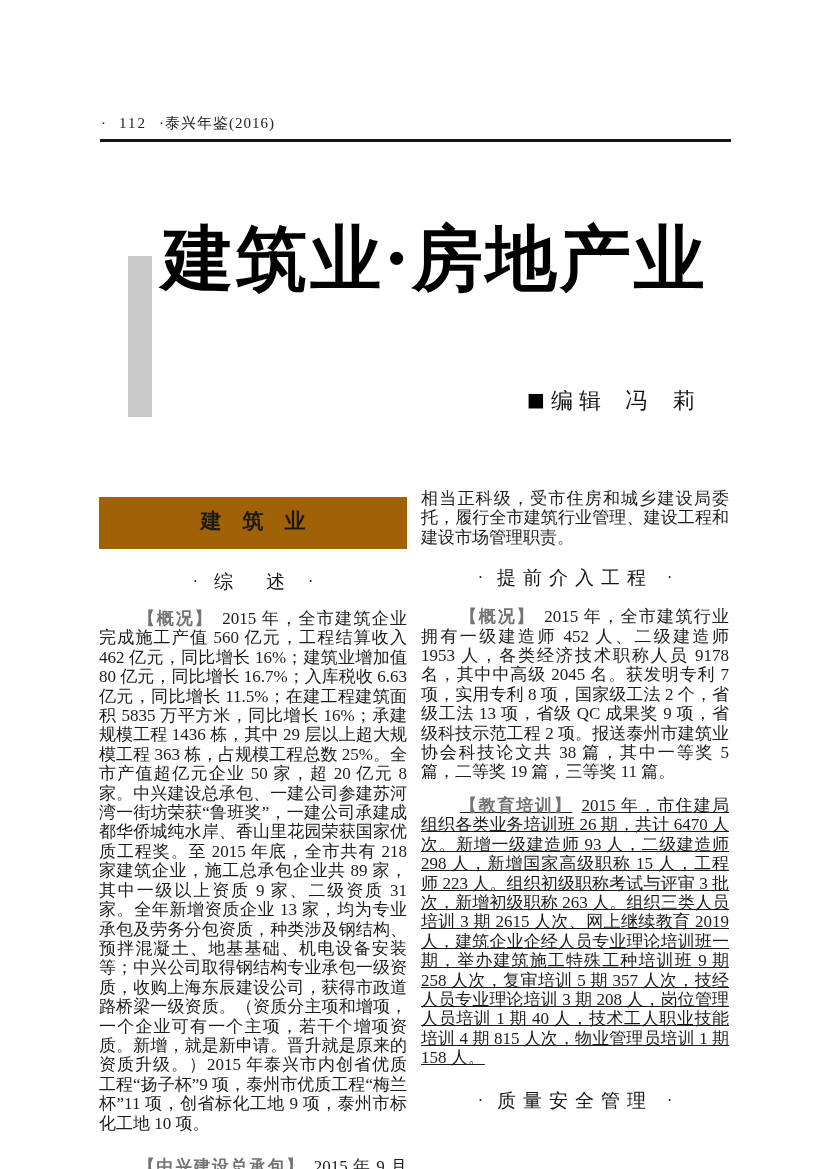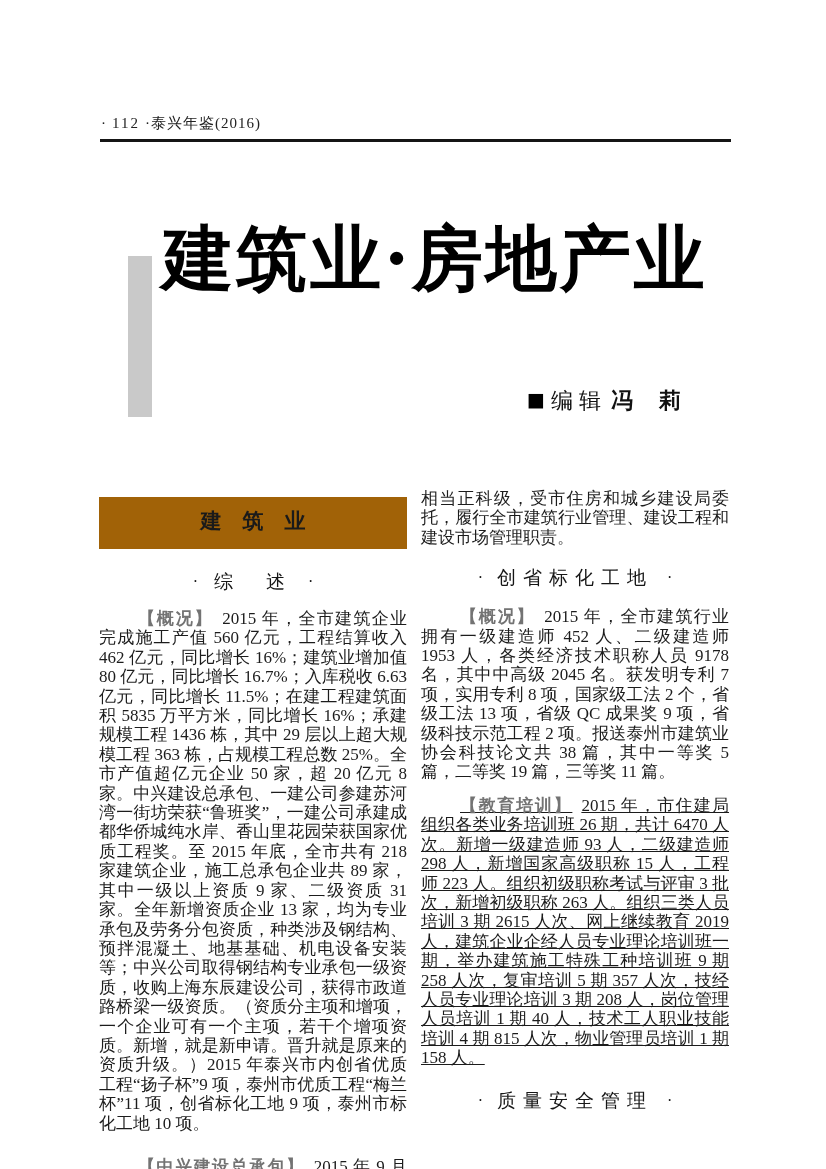--- a/index.html
+++ b/index.html
@@ -13,21 +13,21 @@
     color: #1c1c1c;
   }
 
   
   .running-header {
     position: absolute;
     left: 101px; top: 114px; width: 630px;
     font-size: 15px; letter-spacing: 1px; color: #222;
     font-family: "Liberation Serif", serif;
   }
-  .running-header .pgnum { letter-spacing: 2px; margin: 0 5px; }
+  .running-header .pgnum { letter-spacing: 2px; margin: 0 12px; }
   .header-rule {
     position: absolute;
     left: 100px; top: 139px; width: 631px; height: 3px;
     background: #151515;
   }
 
   
   .accent-bar {
     position: absolute;
     left: 128px; top: 256px; width: 24px; height: 161px;
@@ -47,21 +47,21 @@
     left: 527px; top: 386px;
     font-size: 22px; color: #111;
     font-family: "Liberation Serif", serif;
     white-space: nowrap;
   }
   .editor-credit .marker {
     font-size: 19px; margin-right: 6px; vertical-align: 2px; color: #000;
     font-family: "DejaVu Sans", sans-serif;
   }
   .editor-credit .ed-label { letter-spacing: 6px; }
-  .editor-credit .ed-name { margin-left: 4px; letter-spacing: 2px; font-weight: bold; }
+  .editor-credit .ed-name { margin-left: 18px; letter-spacing: 2px; }
 
   
   .col { position: absolute; width: 308px; }
   .col-left  { left: 99px;  top: 497px; }
   .col-right { left: 421px; top: 489px; }
 
   .section-banner {
     height: 52px; line-height: 52px;
     background: #a16207;
     text-align: center;
@@ -133,21 +133,21 @@
     </p>
   </div>
 
   <div class="col col-right">
     <p class="par">
       <span class="par-text">相当正科级，受市住房和城乡建设局委托，履行全市建筑行业管理、建设工程和建设市场管理职责。</span>
     </p>
 
     <div class="sec-heading first">
       <span class="hd-dot">·</span>
-      <span class="hd-text">创省标化工地</span>
+      <span class="hd-text">提前介入工程</span>
       <span class="hd-dot">·</span>
     </div>
 
     <p class="par">
       <span class="par-tag">【概况】</span><span class="par-text">2015 年，全市建筑行业拥有一级建造师 452 人、二级建造师 1953 人，各类经济技术职称人员 9178 名，其中中高级 2045 名。获发明专利 7 项，实用专利 8 项，国家级工法 2 个，省级工法 13 项，省级 QC 成果奖 9 项，省级科技示范工程 2 项。报送泰州市建筑业协会科技论文共 38 篇，其中一等奖 5 篇，二等奖 19 篇，三等奖 11 篇。</span>
     </p>
 
     <p class="par par-after-par">
       <span class="par-tag">【教育培训】</span><span class="par-text">2015 年，市住建局组织各类业务培训班 26 期，共计 6470 人次。新增一级建造师 93 人，二级建造师 298 人，新增国家高级职称 15 人，工程师 223 人。组织初级职称考试与评审 3 批次，新增初级职称 263 人。组织三类人员培训 3 期 2615 人次、网上继续教育 2019 人，建筑企业企经人员专业理论培训班一期，举办建筑施工特殊工种培训班 9 期 258 人次，复审培训 5 期 357 人次，技经人员专业理论培训 3 期 208 人，岗位管理人员培训 1 期 40 人，技术工人职业技能培训 4 期 815 人次，物业管理员培训 1 期 158 人。</span>
     </p>

